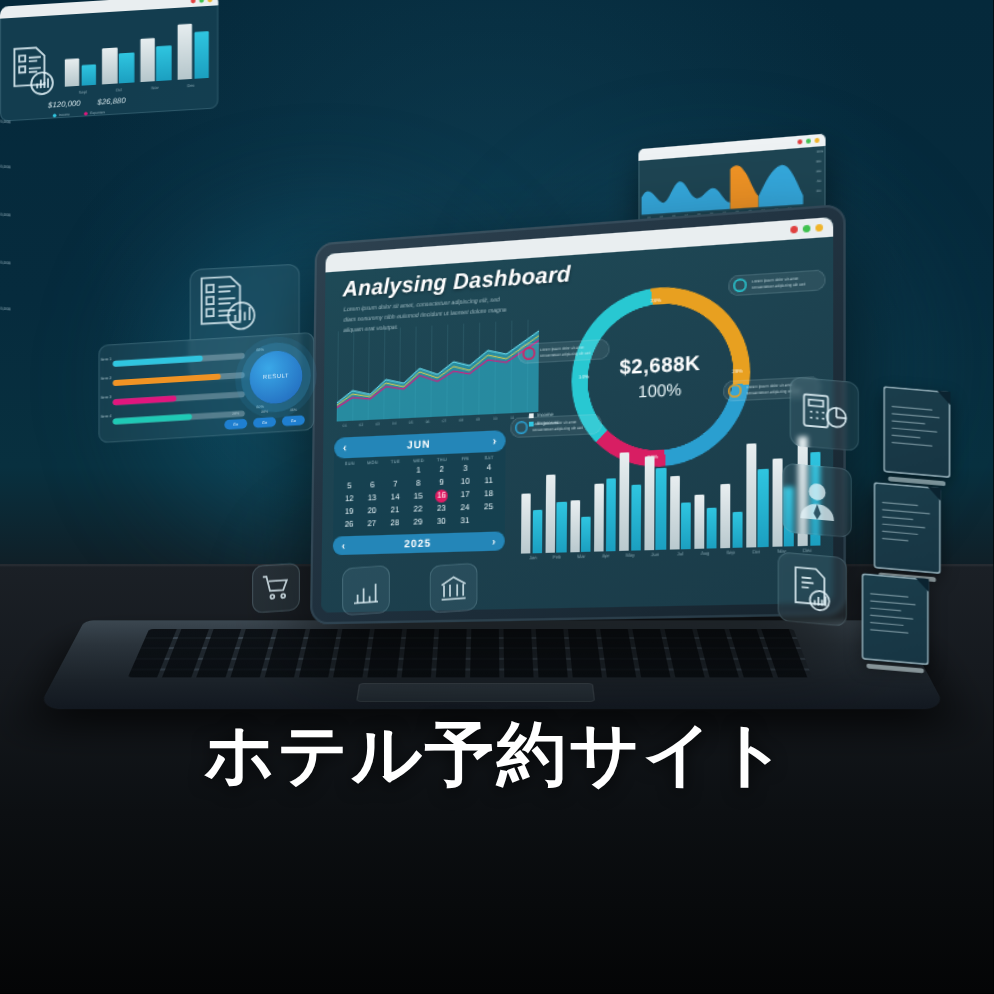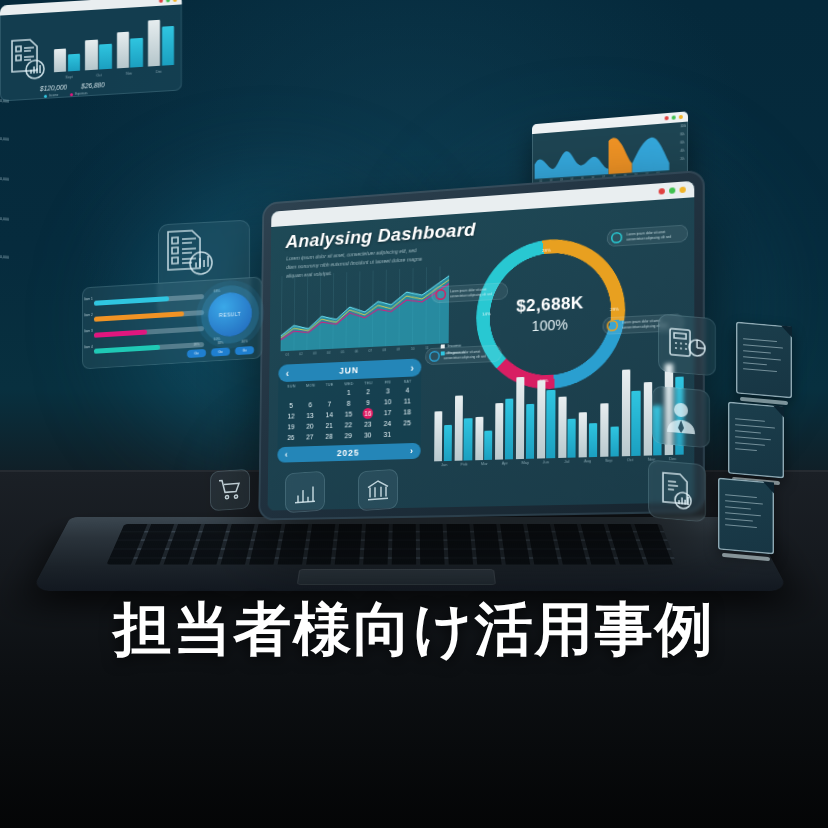--- a/index.html
+++ b/index.html
@@ -677,16 +677,16 @@
     <span class="ln" style="top:16px;width:32px"></span>
       <span class="ln" style="top:22px;width:38px"></span>
     <span class="ln" style="top:28px;width:26px"></span>
       <span class="ln" style="top:34px;width:36px"></span>
     <span class="ln" style="top:40px;width:28px"></span>
       <span class="ln" style="top:46px;width:32px"></span>
     <span class="bar"></span>
   </div>
 
   <div class="headline">
-    <div>担当者様向け活用事例</div>
+    <div>ホテル予約サイト</div>
   </div>
 
 </div>
 
 </body></html>

